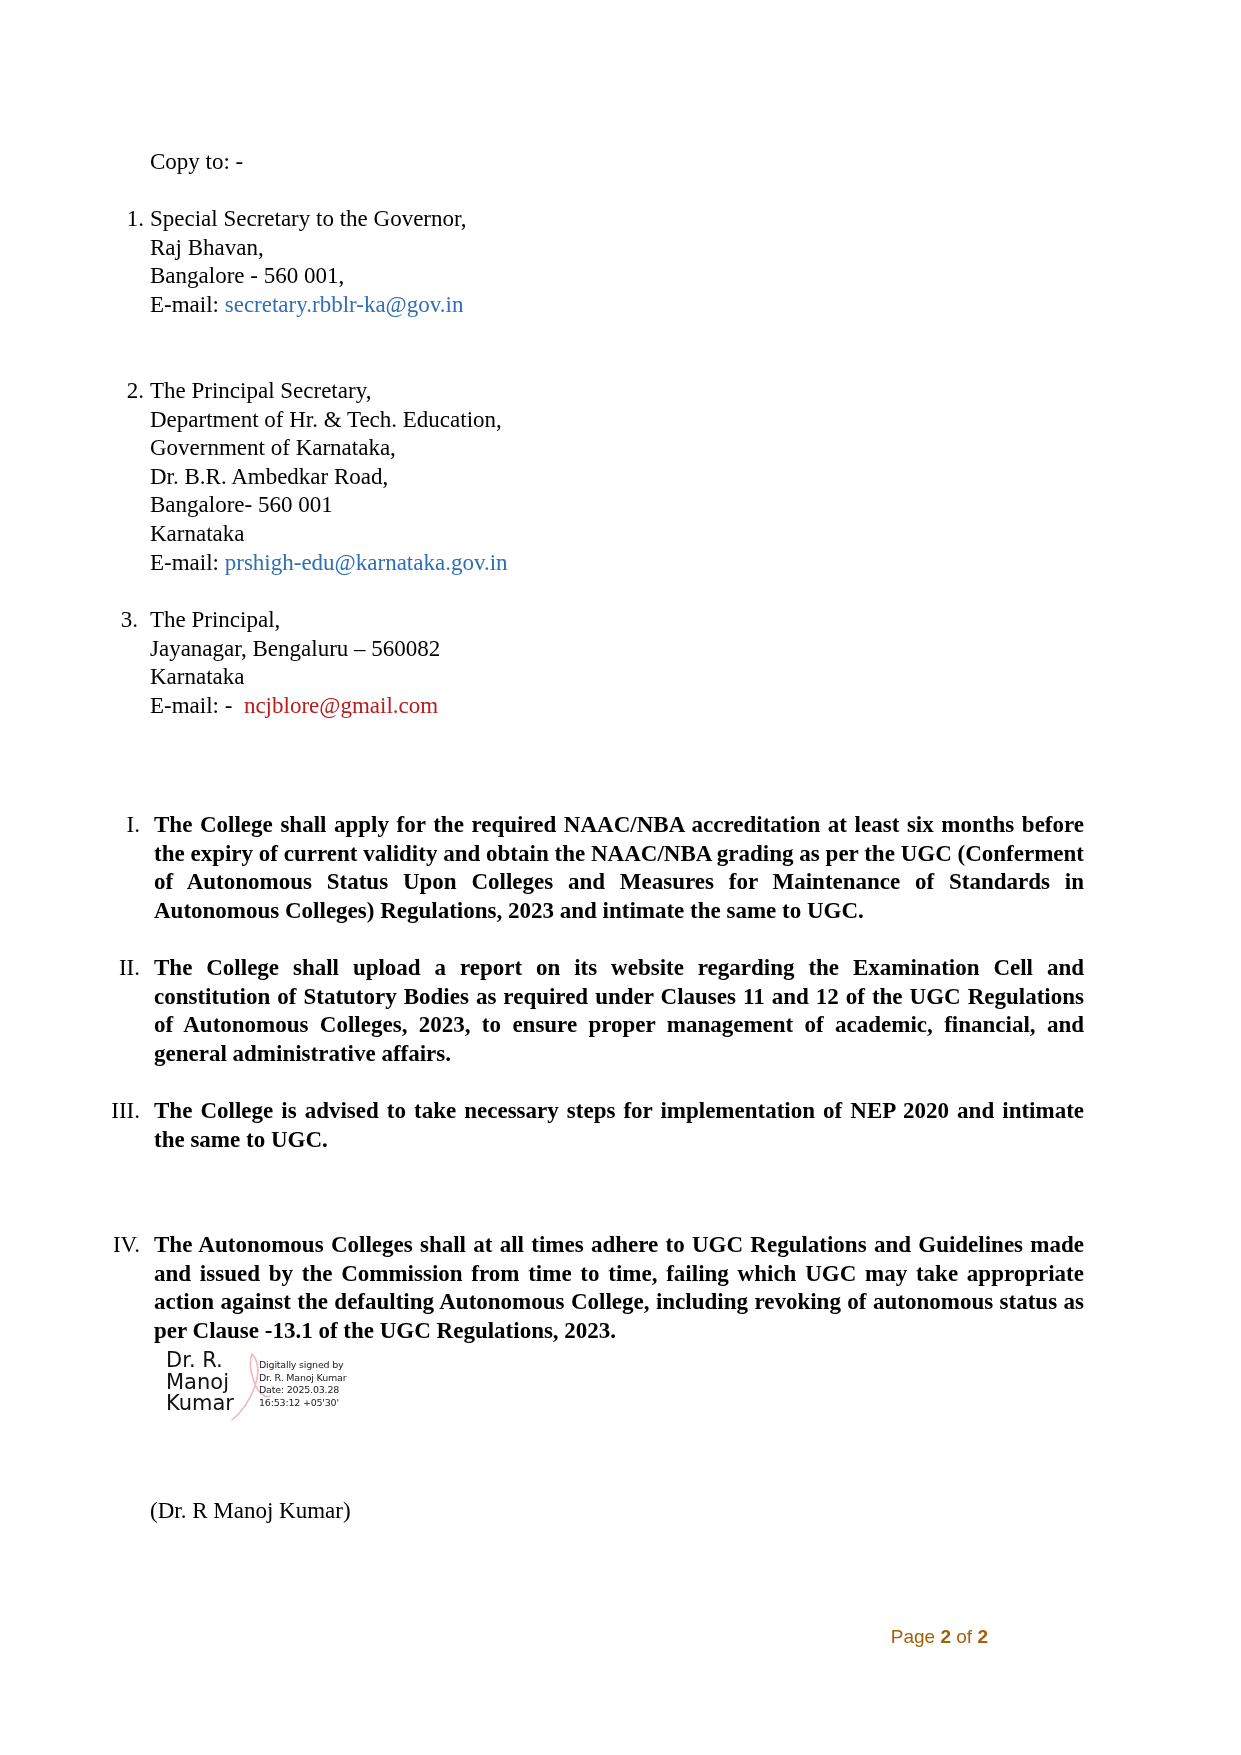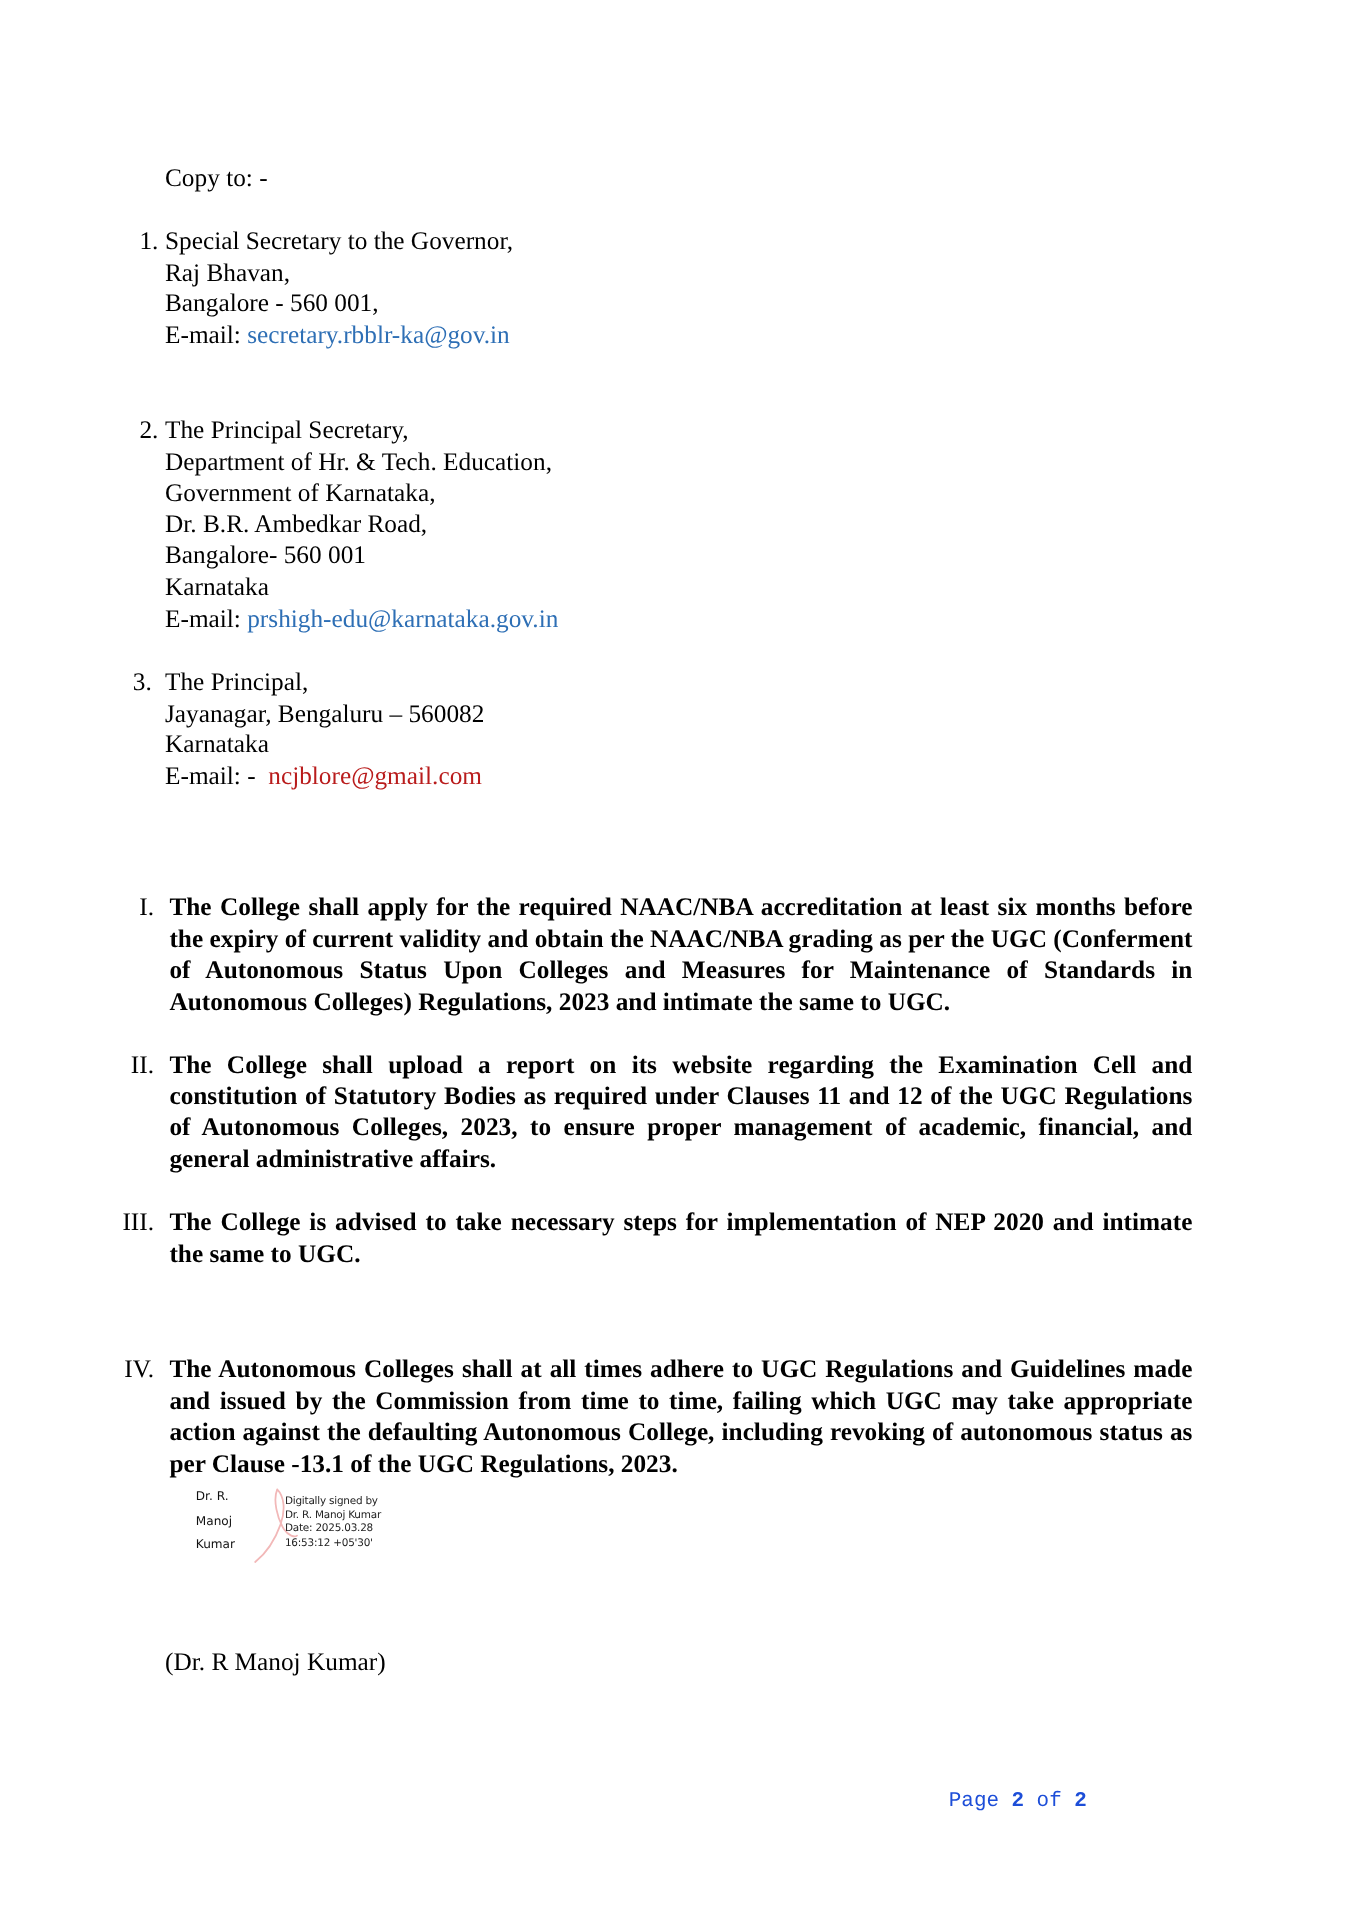--- a/index.html
+++ b/index.html
@@ -20,27 +20,27 @@
     .cond .num { position: absolute; left: 0; width: 80px; text-align: right; }
     .cond .text { margin-left: 94px; text-align: justify; text-align-last: left; font-weight: bold; }
     #addr-1 { top: 205px; }
     #addr-2 { top: 377px; }
     #addr-3 { top: 606px; }
     #cond-1 { top: 811px; }
     #cond-2 { top: 954px; }
     #cond-3 { top: 1097px; }
     #cond-4 { top: 1231px; }
     .sig { position: absolute; left: 166px; top: 1350px; width: 230px; height: 72px; }
-    .sig-name { position: absolute; left: 12px; top: 0; font-family: "DejaVu Sans", "Liberation Sans", sans-serif; font-size: 11px; line-height: 21.5px; color: #111; }
+    .sig-name { position: absolute; left: 0; top: 0; font-family: "DejaVu Sans", "Liberation Sans", sans-serif; font-size: 21px; line-height: 21.5px; color: #111; }
     .sig-name span { display: block; }
     .sig-mark { position: absolute; left: 56px; top: 0; width: 50px; height: 72px; }
     .sig-details { position: absolute; left: 93px; top: 9px; font-family: "DejaVu Sans", "Liberation Sans", sans-serif; font-size: 9.5px; line-height: 12.5px; color: #222; letter-spacing: -0.2px; }
     .sig-details span { display: block; white-space: nowrap; }
     .sig-printed { position: absolute; left: 150px; top: 1497px; }
-    .footer { position: absolute; right: 146px; top: 1626px; font-family: Liberation Mono, monospace; font-size: 19px; color: #1d4ed8; }
+    .footer { position: absolute; right: 146px; top: 1626px; font-family: Liberation Sans, sans-serif; font-size: 19px; color: #a16207; }
     .footer b { font-weight: bold; }
   </style>
 </head>
 <body>
 
 <div class="page">
 
   <div class="copy-to serif">Copy to: -</div>
 
   <div class="addr serif" id="addr-1">

